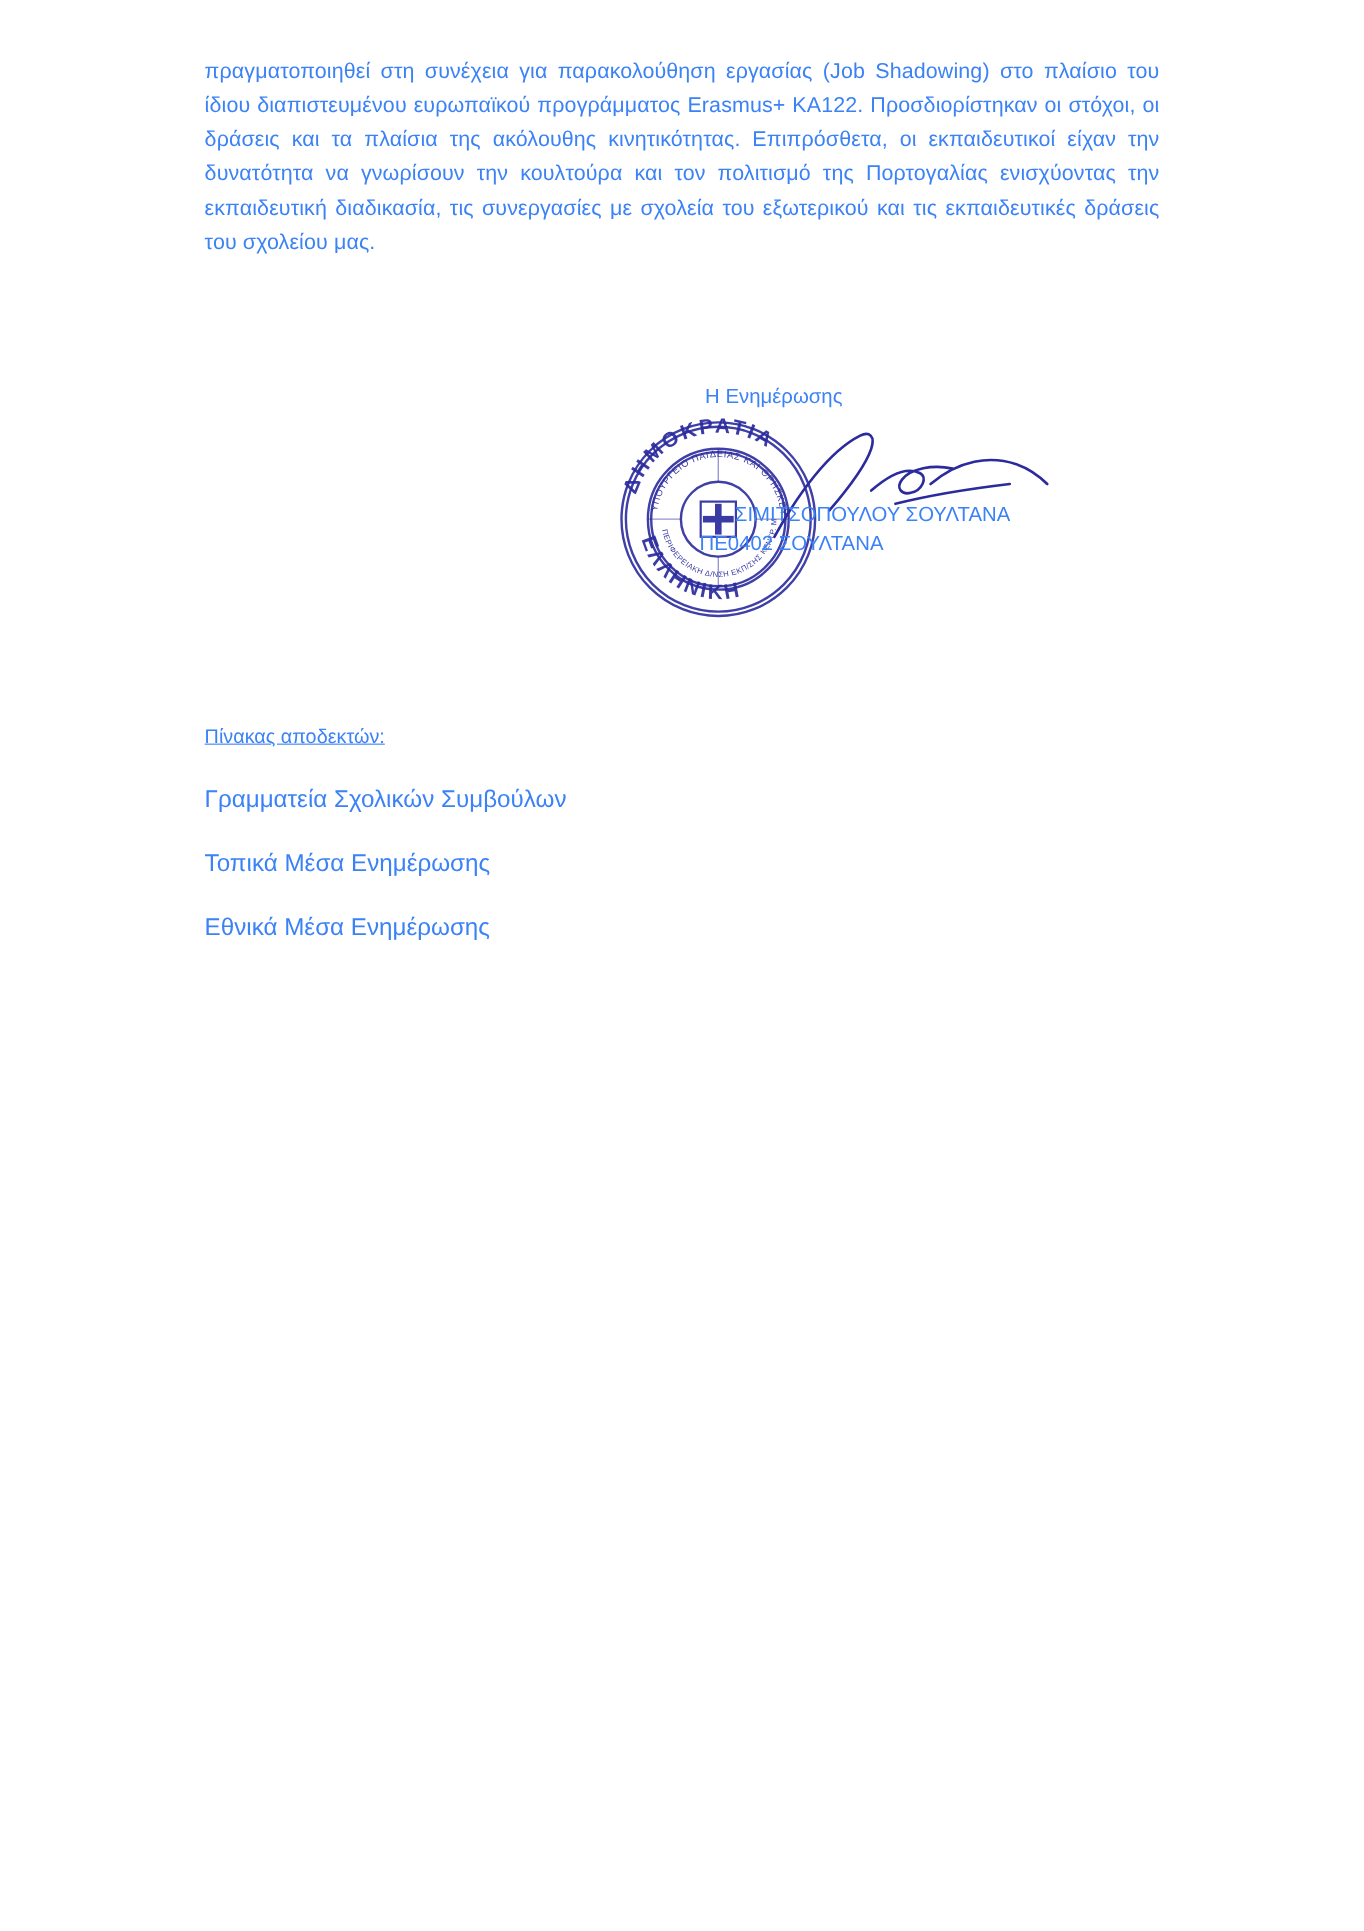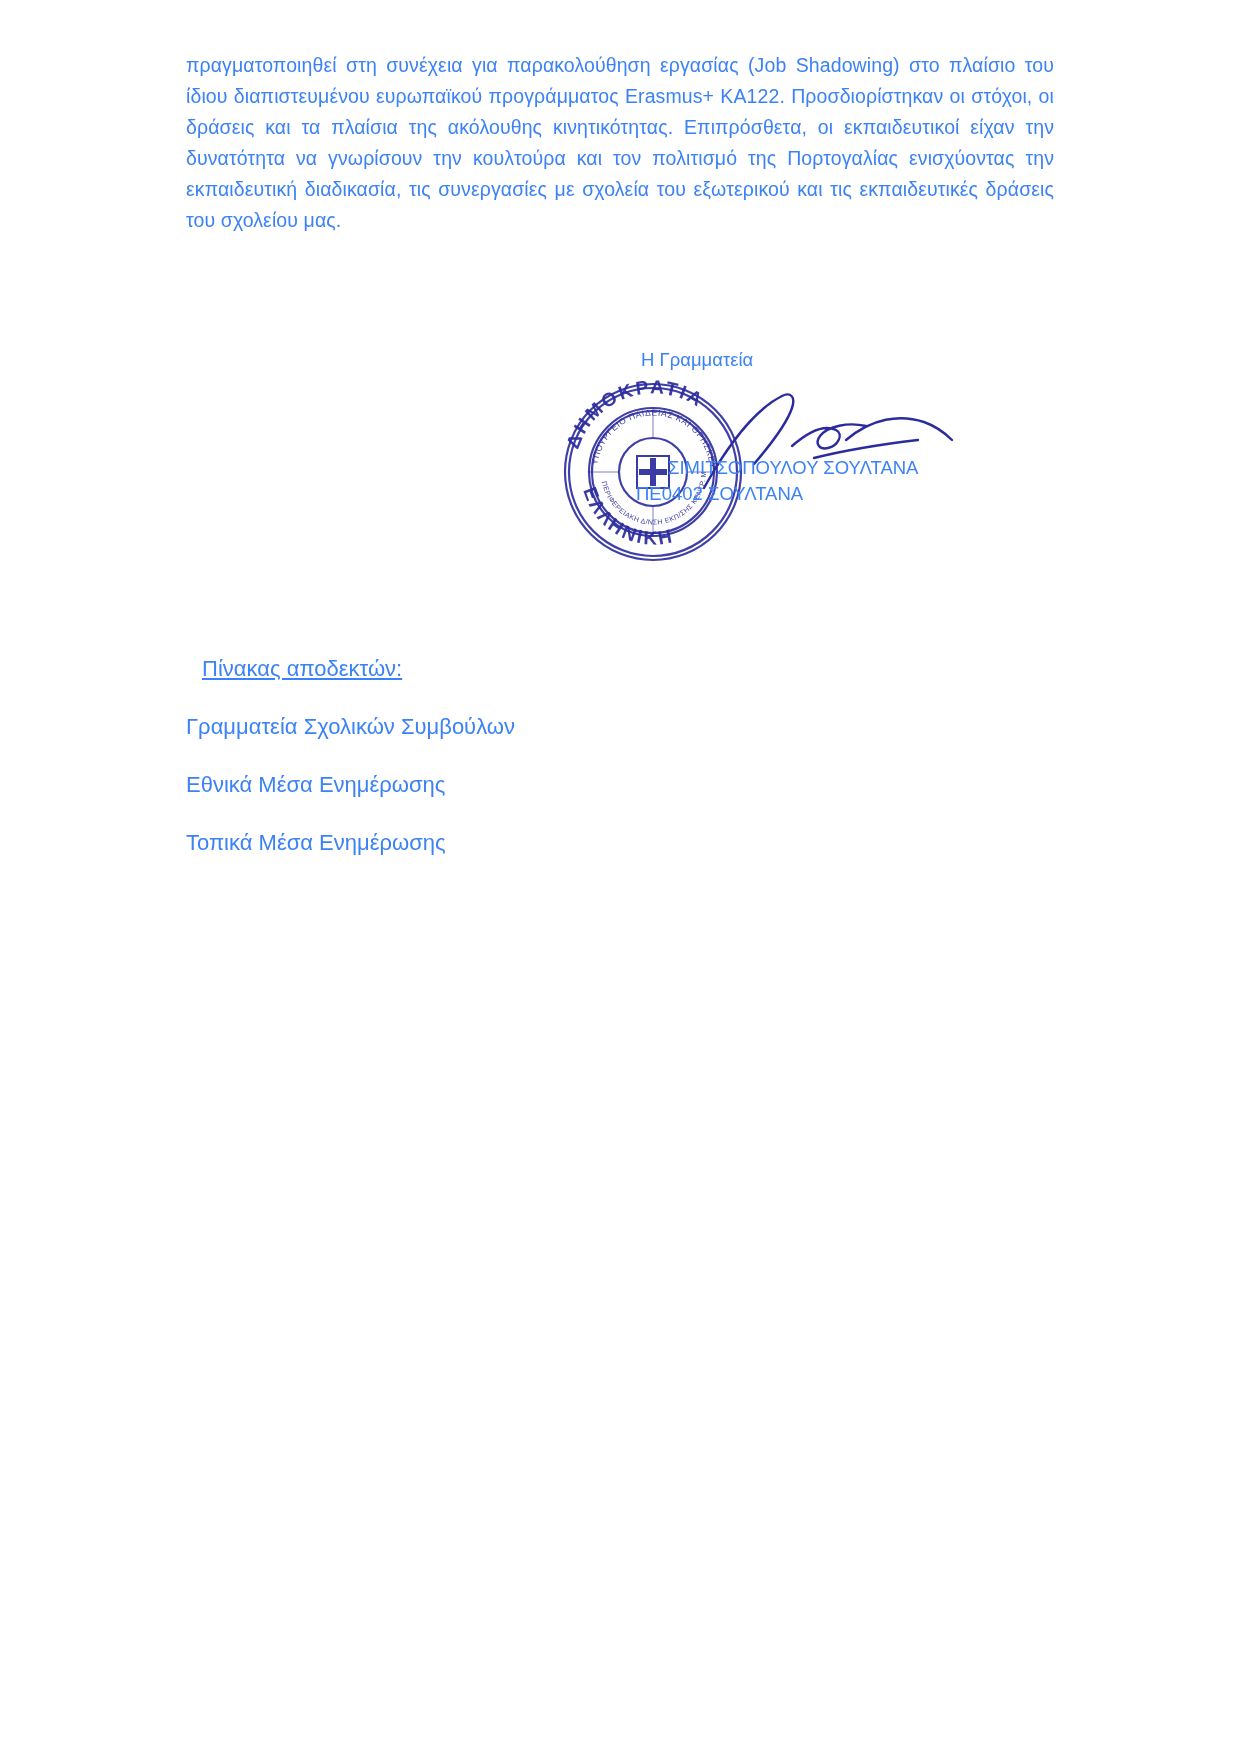--- a/index.html
+++ b/index.html
@@ -76,24 +76,24 @@
     line-height: 26px;
     white-space: nowrap;
   }
   .recipients {
     position: absolute;
     left: 186px;
     top: 655px;
     width: 560px;
   }
   .recipients-heading {
-    font-size: 22px;
+    font-size: 18px;
     line-height: 28px;
     text-decoration: underline;
-    margin: 0 0 1px 16px;
+    margin: 0 0 1px 0;
   }
   .recipients-list {
     list-style: none;
     margin: 0;
     padding: 0;
   }
   .recipients-list li {
     font-size: 22px;
     line-height: 28px;
     margin-top: 30px;
@@ -103,21 +103,21 @@
 <body>
 
 <div class="page">
 
   <div class="body-block">
     <p class="body-paragraph">πραγματοποιηθεί στη συνέχεια για παρακολούθηση εργασίας (Job Shadowing) στο πλαίσιο του ίδιου διαπιστευμένου ευρωπαϊκού προγράμματος Erasmus+ ΚΑ122. Προσδιορίστηκαν οι στόχοι, οι δράσεις και τα πλαίσια της ακόλουθης κινητικότητας. Επιπρόσθετα, οι εκπαιδευτικοί είχαν την δυνατότητα να γνωρίσουν την κουλτούρα και τον πολιτισμό της Πορτογαλίας ενισχύοντας την εκπαιδευτική διαδικασία, τις συνεργασίες με σχολεία του εξωτερικού και τις εκπαιδευτικές δράσεις του σχολείου μας.</p>
   </div>
 
   <div class="signature-area">
 
-    <div class="sig-title">Η Γραμματεία</div>
+    <div class="sig-title">Η Ενημέρωσης</div>
 
     <div class="stamp">
       <svg width="205" height="205" viewBox="0 0 205 205" xmlns="http://www.w3.org/2000/svg">
         <defs>
           <path id="arcTop" d="M 24,102 A 78,78 0 0 1 181,102"></path>
           <path id="arcBottom" d="M 30,102 A 72,72 0 0 0 175,102"></path>
           <path id="arcInner" d="M 46,102 A 56,56 0 0 1 159,102"></path>
           <path id="arcInner2" d="M 50,102 A 52,52 0 0 0 155,102"></path>
         </defs>
         <g fill="none" stroke="#2b2b9e" stroke-width="2.2" opacity="0.9">
@@ -167,18 +167,18 @@
     </div>
 
     <div class="sig-name">ΣΙΜΙΤΣΟΠΟΥΛΟΥ ΣΟΥΛΤΑΝΑ</div>
     <div class="sig-role">ΠΕ0402 ΣΟΥΛΤΑΝΑ</div>
   </div>
 
   <div class="recipients">
     <div class="recipients-heading">Πίνακας αποδεκτών:</div>
     <ul class="recipients-list">
       <li>Γραμματεία Σχολικών Συμβούλων</li>
+      <li>Τοπικά Μέσα Ενημέρωσης</li>
       <li>Εθνικά Μέσα Ενημέρωσης</li>
-      <li>Τοπικά Μέσα Ενημέρωσης</li>
     </ul>
   </div>
 
 </div>
 
 </body></html>

